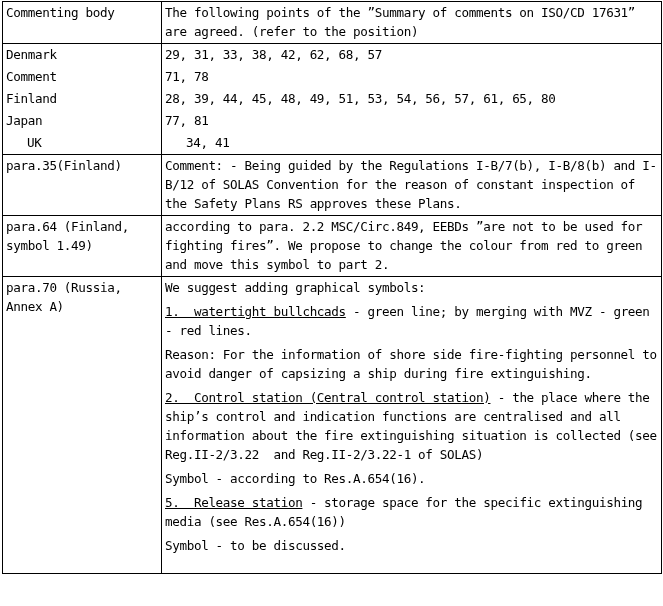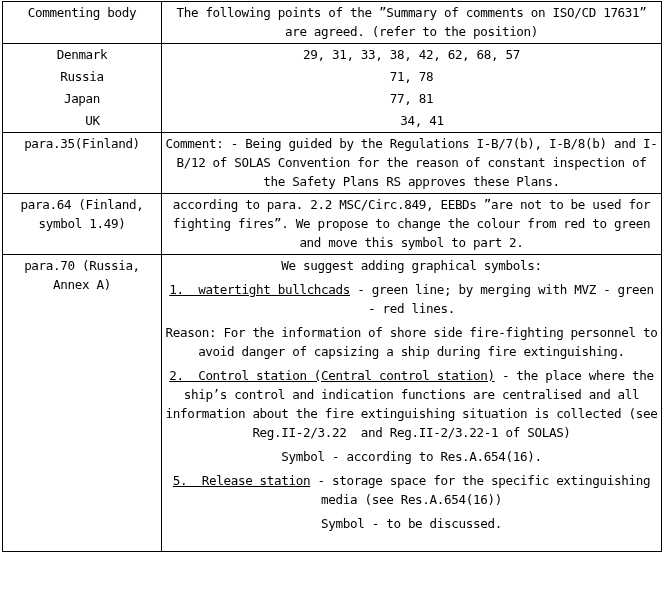--- a/index.html
+++ b/index.html
@@ -1,20 +1,20 @@
 <!DOCTYPE html>
 <html><head>
 <meta charset="utf-8">
 <style>
   html, body { margin: 0; padding: 0; background: #ffffff; }
   body { width: 663px; height: 606px; position: relative; overflow: hidden;
          font-family: "DejaVu Sans Mono", "Liberation Mono", monospace; color: #000; }
   table.doc { position: absolute; left: 2px; top: 1px; width: 659px; border-collapse: collapse;
               table-layout: fixed; font-size: 12.6px; line-height: 19px; letter-spacing: -0.35px; }
-  table.doc td { border: 1px solid #000; vertical-align: top; padding: 1px 3px 2px 3px; text-align: center; }
+  table.doc td { border: 1px solid #000; vertical-align: top; padding: 1px 3px 2px 3px; }
   table.doc col.c1 { width: 159px; }
   table.doc col.c2 { width: 500px; }
   tr.nob td { border-top: none; border-bottom: none; }
   tr.first-sub td { border-bottom: none; margin-left: 44px; }
   tr.last-sub td { border-top: none; padding-left: 24px; }
   .para { margin: 0 0 5px 0; white-space: pre-wrap; }
   .para:last-child { margin-bottom: 16px; }
   .u { text-decoration: underline; }
   .row-h { height: 19px; padding-top: 2px; padding-bottom: 3px; }
 </style>
@@ -30,22 +30,26 @@
       <tr>
     <td>Commenting body</td>
     <td>The following points of the ”Summary of comments on ISO/CD 17631” are agreed. (refer to the position)</td>
   </tr>
 
   <tr class="first-sub">
     <td class="row-h">Denmark</td>
     <td class="row-h">29, 31, 33, 38, 42, 62, 68, 57</td>
   </tr>
   <tr class="nob">
-    <td class="row-h">Russia</td>
+    <td class="row-h">Comment</td>
     <td class="row-h">71, 78</td>
+  </tr>
+  <tr class="nob">
+    <td class="row-h">Finland</td>
+    <td class="row-h">28, 39, 44, 45, 48, 49, 51, 53, 54, 56, 57, 61, 65, 80</td>
   </tr>
   <tr class="nob">
     <td class="row-h">Japan</td>
     <td class="row-h">77, 81</td>
   </tr>
   <tr class="last-sub">
     <td class="row-h">UK</td>
     <td class="row-h">34, 41</td>
   </tr>
 

